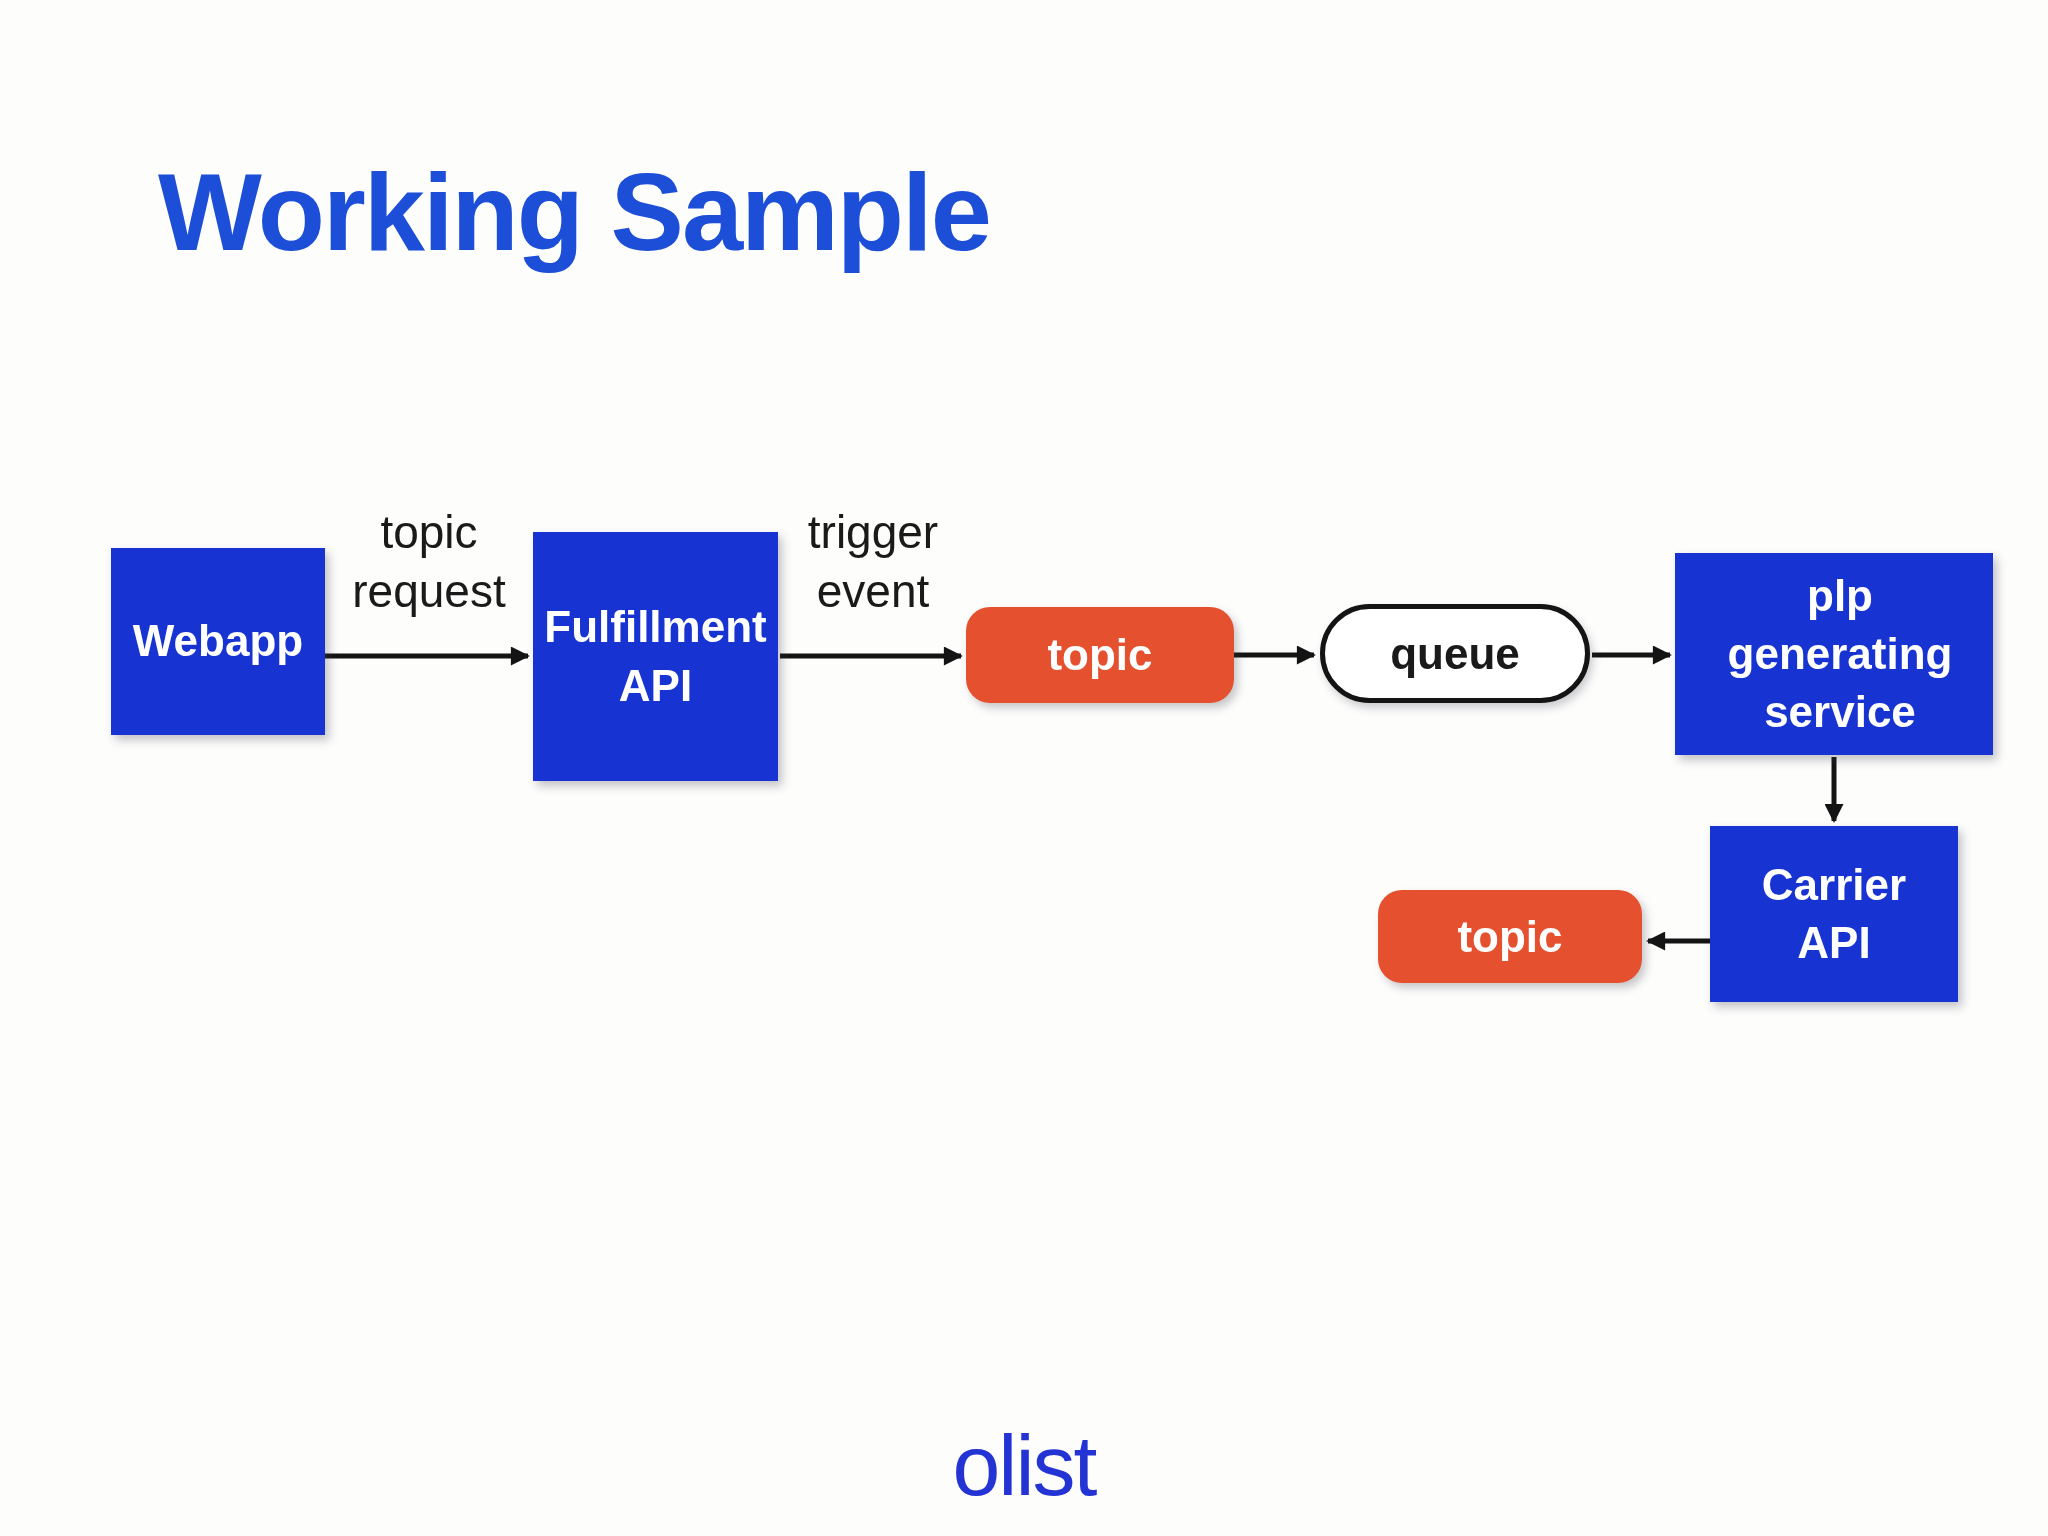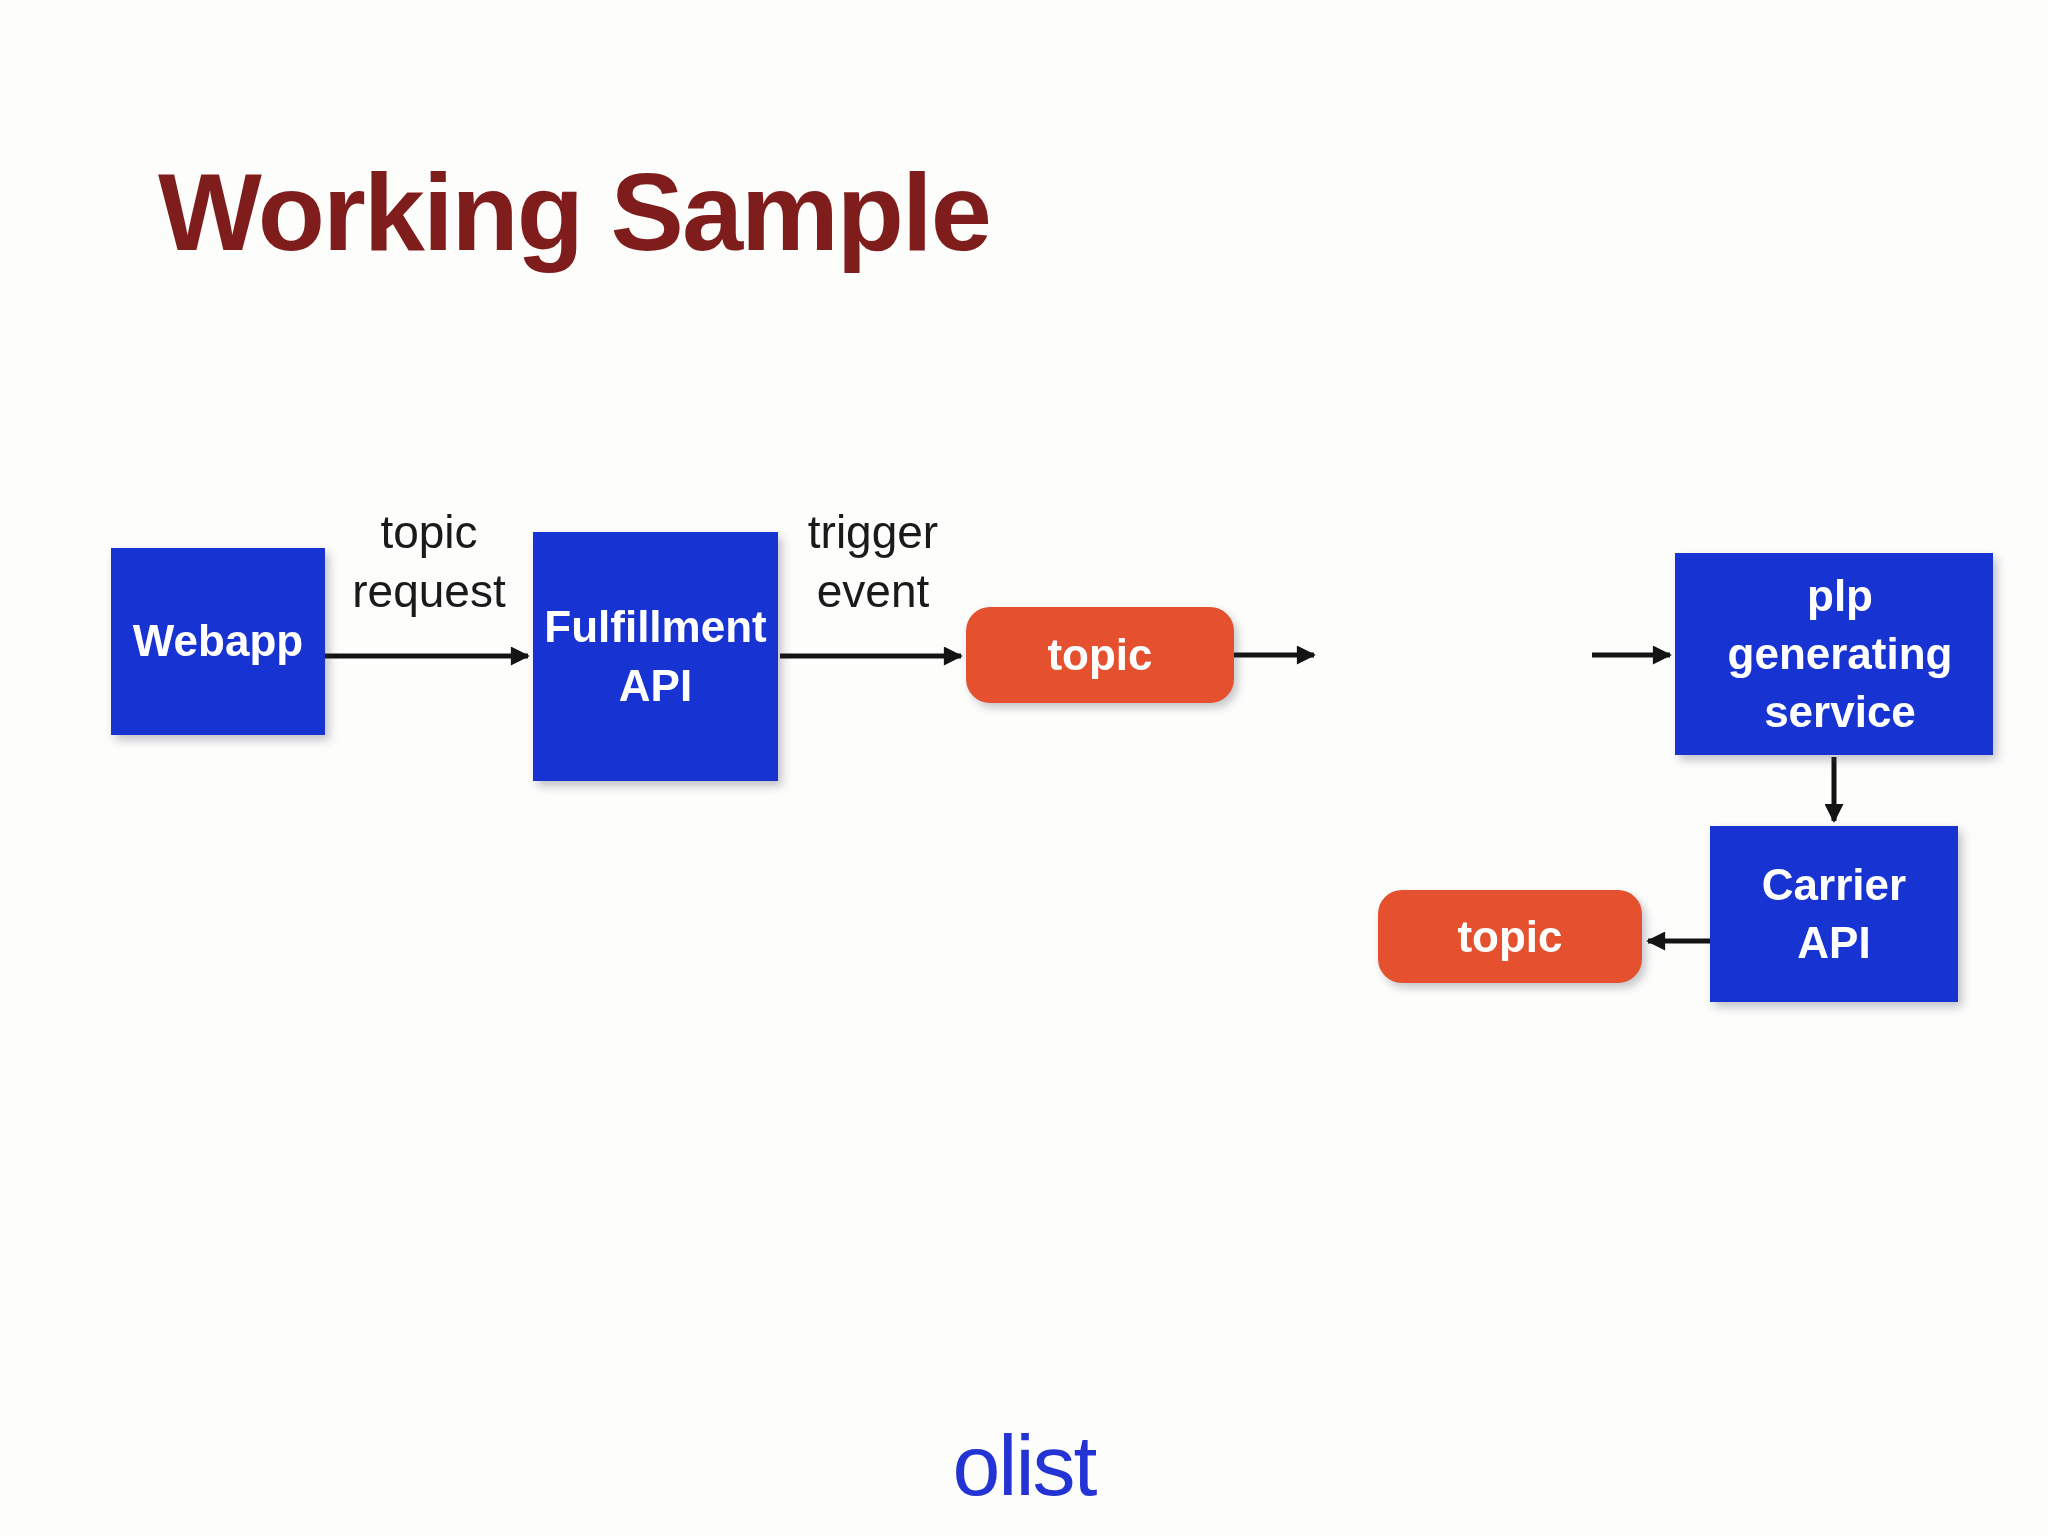--- a/index.html
+++ b/index.html
@@ -15,21 +15,21 @@
     overflow: hidden;
     font-family: "Liberation Sans", sans-serif;
   }
   .title {
     position: absolute;
     left: 158px;
     top: 148px;
     font-size: 110px;
     font-weight: 700;
     letter-spacing: -2px;
-    color: #7f1d1d;
+    color: #1d4ed8;
     white-space: nowrap;
   }
   .node {
     position: absolute;
     display: flex;
     align-items: center;
     justify-content: center;
     text-align: center;
     box-sizing: border-box;
   }
@@ -125,20 +125,23 @@
 
   <div id="fulfillment" class="node blue-box">
     <span class="multiline">Fulfillment
 API</span>
   </div>
 
   <div id="topic1" class="node orange-pill">
     <span>topic</span>
   </div>
 
+  <div id="queue" class="node queue-pill">
+    <span>queue</span>
+  </div>
 
   <div id="plp-service" class="node blue-box">
     <span class="multiline">plp
 generating
 service</span>
   </div>
 
   <div id="carrier-api" class="node blue-box">
     <span class="multiline">Carrier
 API</span>

